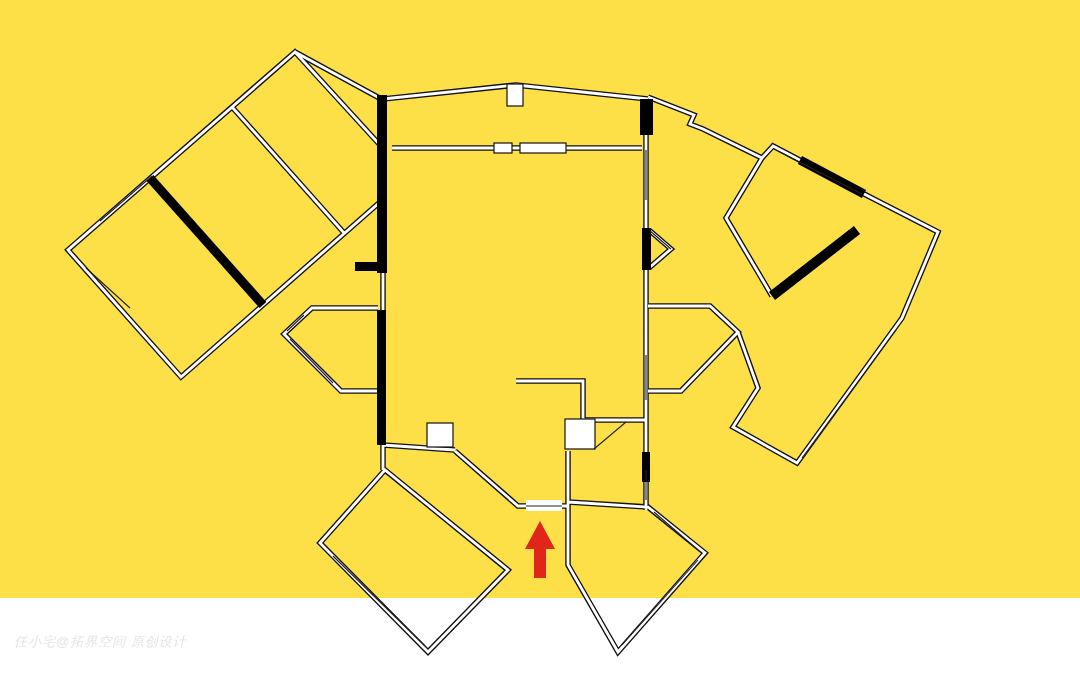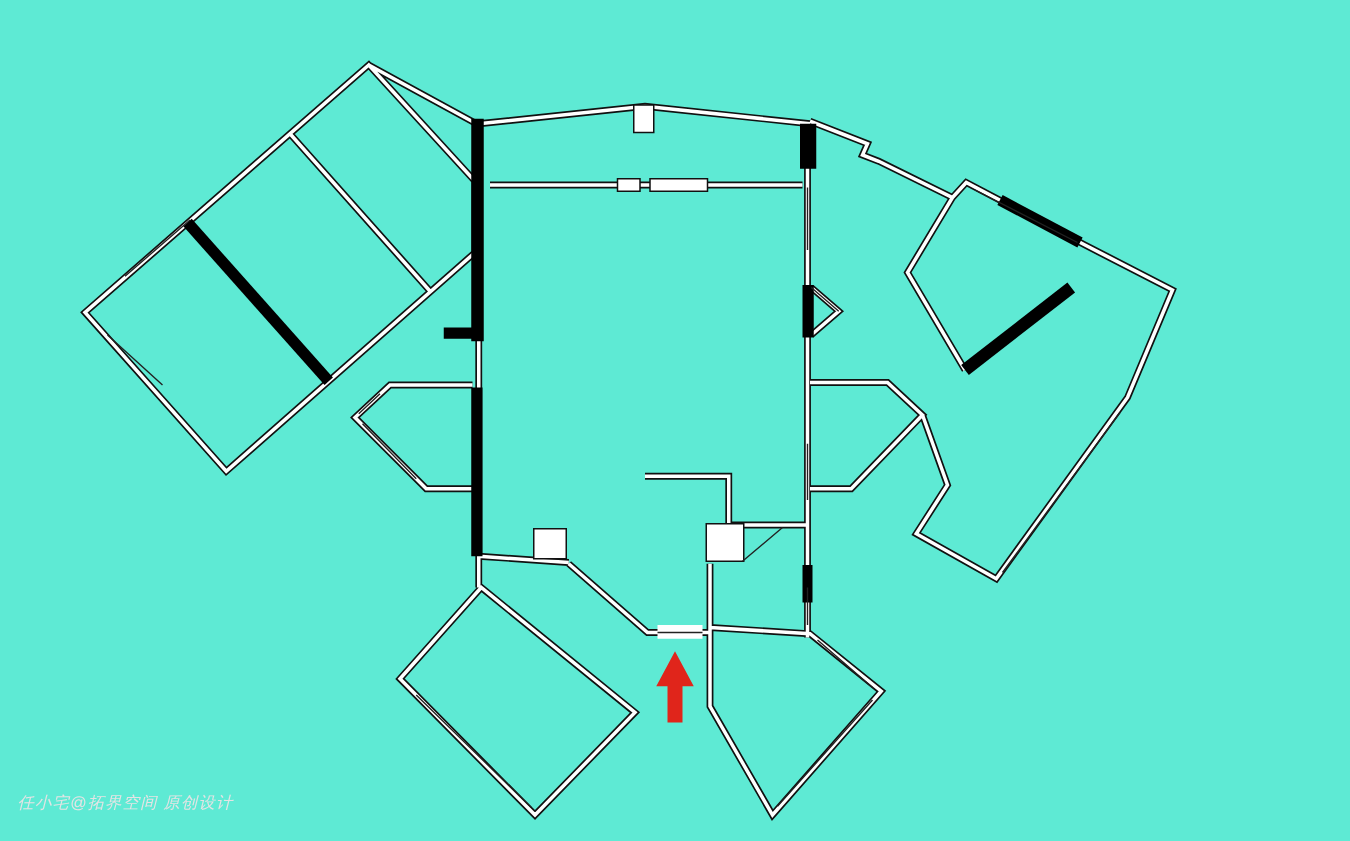--- a/index.html
+++ b/index.html
@@ -7,22 +7,22 @@
     padding: 0;
     background: #ffffff;
     width: 1080px;
     height: 673px;
     overflow: hidden;
     font-family: "Liberation Sans", sans-serif;
   }
   .stage {
     position: relative;
     width: 1080px;
-    height: 673px;
-    background: #5eead4;
+    height: 598px;
+    background: #fde047;
     font-style: italic;
   }
   svg { display: block; }
   .w-outer { stroke: #111111; stroke-width: 5.5; fill: none; stroke-linejoin: miter; stroke-linecap: butt; }
   .w-inner { stroke: #ffffff; stroke-width: 2.8; fill: none; stroke-linejoin: miter; stroke-linecap: butt; }
   .detail-line { stroke: #222222; stroke-width: 1.1; fill: none; }
   .black-wall { fill: #000000; stroke: none; }
   .black-wall-line { stroke: #000000; fill: none; stroke-linecap: butt; }
   .white-detail { fill: #ffffff; stroke: #111111; stroke-width: 1.2; }
   .opening { fill: #ffffff; stroke: none; }

